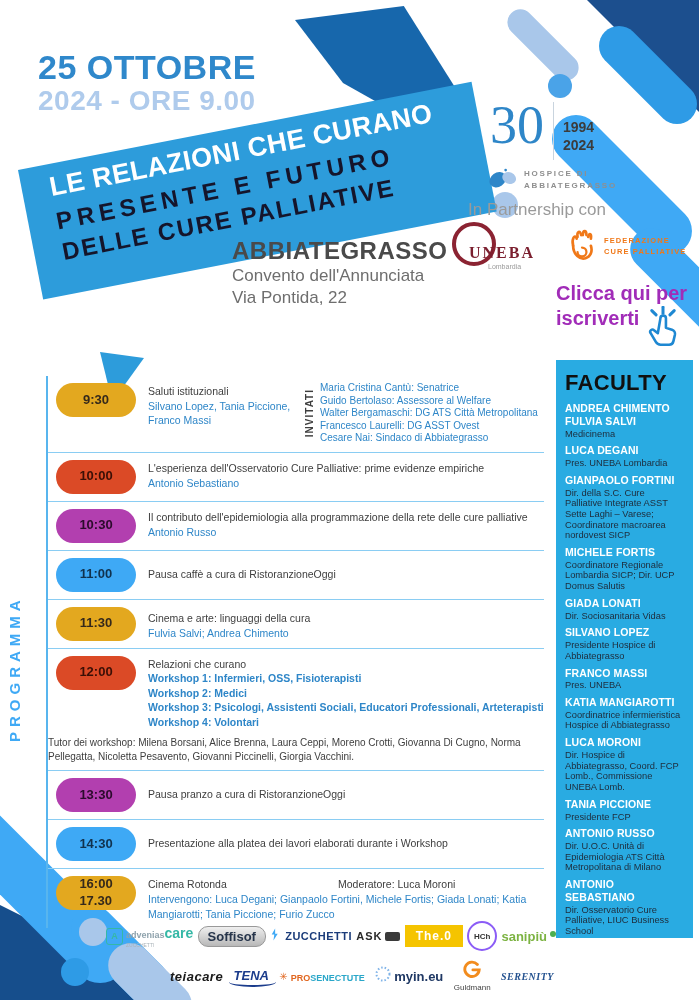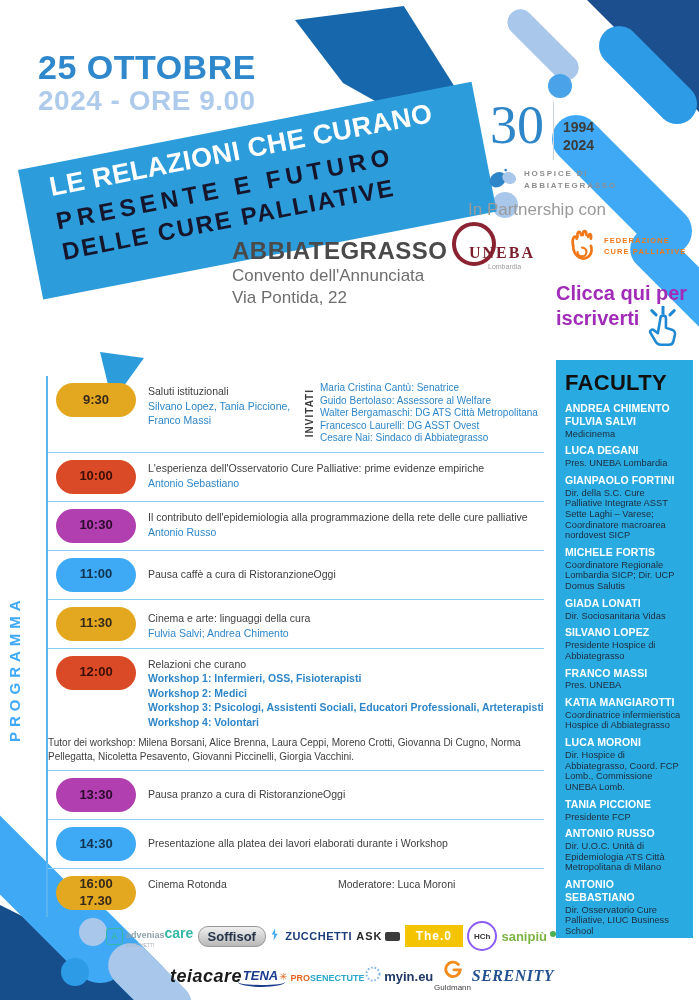--- a/index.html
+++ b/index.html
@@ -116,31 +116,31 @@
   .soffisof{background:linear-gradient(#efefef,#b8b8b8);border:1px solid #999;border-radius:10px;
     padding:2px 9px;color:#26344A;font-weight:800;font-size:13px;}
   .zuc-txt{font-size:11px;font-weight:800;color:#1B3C7A;letter-spacing:.5px;}
   .ask-txt{font-size:11px;font-weight:900;color:#2A2A2A;letter-spacing:1px;}
   .ask-box{width:15px;height:9px;background:#3A3A3A;border-radius:2px;display:inline-block;}
   .the0{background:#F5C400;color:#fff;font-weight:800;font-size:12px;padding:4px 11px;letter-spacing:1px;}
   .hch{width:26px;height:26px;border:2px solid #8b5cf6;border-radius:50%;display:flex;align-items:center;
     justify-content:center;font-size:8px;font-weight:800;color:#333;}
   .sani{font-size:13px;font-weight:800;color:#7CB342;}
   .sani-dot{width:6px;height:6px;border-radius:50%;background:#4CAF50;align-self:flex-start;margin-top:2px;}
-  .teia{font-size:18px;font-weight:800;font-style:italic;color:#1A1A1A;letter-spacing:.5px;}
+  .teia{font-size:13px;font-weight:800;font-style:italic;color:#1A1A1A;letter-spacing:.5px;}
   .tena{font-size:13px;font-weight:800;font-style:italic;color:#1B3C8C;position:relative;padding-bottom:2px;}
   .tena::after{content:"";position:absolute;left:-5px;right:-7px;bottom:-2px;height:6px;
     border-bottom:2px solid #1B3C8C;border-radius:0 0 100% 100%/0 0 10px 10px;}
   .pros-star{color:#E1661F;font-size:10px;}
   .pros-pre{font-size:9px;font-weight:800;color:#E1661F;}
   .pros-suf{font-size:9px;font-weight:800;color:#2AA7C9;}
   .myin{font-size:13px;font-weight:800;color:#1F3864;}
   .guld{display:flex;flex-direction:column;align-items:center;gap:1px;}
   .guld-name{font-size:8px;color:#444;}
-  .seren{font-family:"Liberation Serif",serif;font-style:italic;font-size:16px;font-weight:700;color:#23518F;letter-spacing:.5px;}
+  .seren{font-family:"Liberation Serif",serif;font-style:italic;font-size:10px;font-weight:700;color:#23518F;letter-spacing:.5px;}
 </style>
 </head>
 <body>
 
 <div class="poster">
 
   <div class="decor" id="tr-navy"></div>
   <div class="decor cap" id="tr-c1"></div>
   <div class="decor" id="tr-d1"></div>
   <div class="decor cap" id="tr-c3"></div>
@@ -319,20 +319,21 @@
     </div>
 
     <div class="p-row">
       <div class="pill gold">16:00
 17.30</div>
       <div class="p-content">
         <div class="p-line">
           <div class="p-title w170">Cinema Rotonda</div>
           <div class="p-mod">Moderatore: Luca Moroni</div>
         </div>
+        <div class="p-speakers">Intervengono: Luca Degani; Gianpaolo Fortini, Michele Fortis; Giada Lonati; Katia Mangiarotti; Tania Piccione; Furio Zucco</div>
       </div>
     </div>
 
   </div>
 
   <div id="faculty">
     <div class="f-title">FACULTY</div>
     <div class="f-m">
       <div class="f-name">ANDREA CHIMENTO
 FULVIA SALVI</div>

